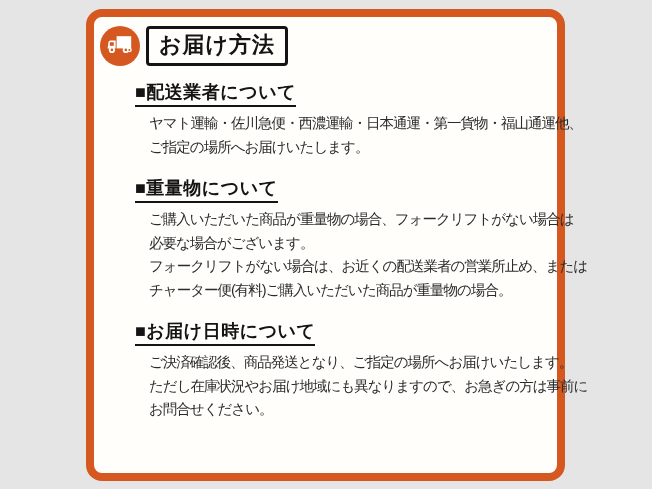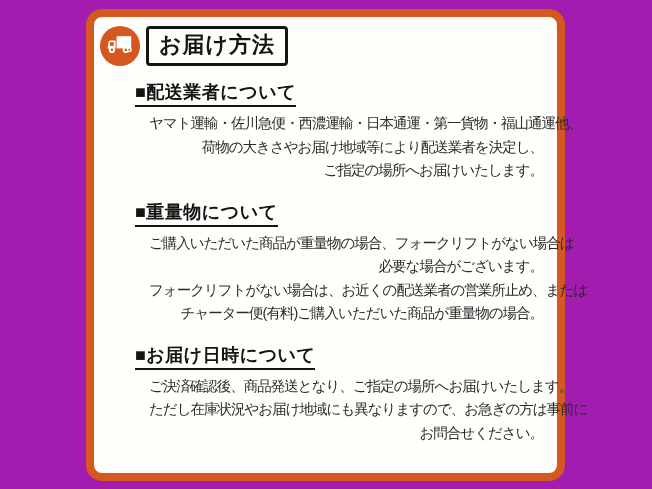--- a/index.html
+++ b/index.html
@@ -4,21 +4,21 @@
 <style>
   html, body {
     margin: 0;
     padding: 0;
     font-family: "Liberation Sans", "DejaVu Sans", sans-serif;
   }
   .stage {
     position: relative;
     width: 652px;
     height: 489px;
-    background: #a21caf;
+    background: #e5e5e5;
     overflow: hidden;
   }
   .card {
     position: absolute;
     left: 86px;
     top: 9px;
     width: 479px;
     height: 472px;
     box-sizing: border-box;
     background: #fffefb;
@@ -58,21 +58,20 @@
     font-weight: bold;
     color: #141414;
     letter-spacing: 0.5px;
     border-bottom: 2px solid #141414;
     padding-bottom: 1px;
     white-space: nowrap;
   }
   .section-body {
     margin: 5px 0 0 14px;
     color: #2b2b2b;
-    text-align: right;
   }
   .body-line {
     font-size: 14.5px;
     line-height: 23.5px;
     letter-spacing: -1px;
     white-space: nowrap;
   }
 </style>
 </head>
 <body>
@@ -95,21 +94,20 @@
       </svg>
       <div class="title-box">お届け方法</div>
     </div>
 
     <div class="sections">
 
       <div class="section">
         <div class="section-header">■配送業者について</div>
         <div class="section-body">
           <div class="body-line">ヤマト運輸・佐川急便・西濃運輸・日本通運・第一貨物・福山通運他、</div>
-          <div class="body-line">荷物の大きさやお届け地域等により配送業者を決定し、</div>
           <div class="body-line">ご指定の場所へお届けいたします。</div>
         </div>
       </div>
 
       <div class="section">
         <div class="section-header">■重量物について</div>
         <div class="section-body">
           <div class="body-line">ご購入いただいた商品が重量物の場合、フォークリフトがない場合は</div>
           <div class="body-line">必要な場合がございます。</div>
           <div class="body-line">フォークリフトがない場合は、お近くの配送業者の営業所止め、または</div>

